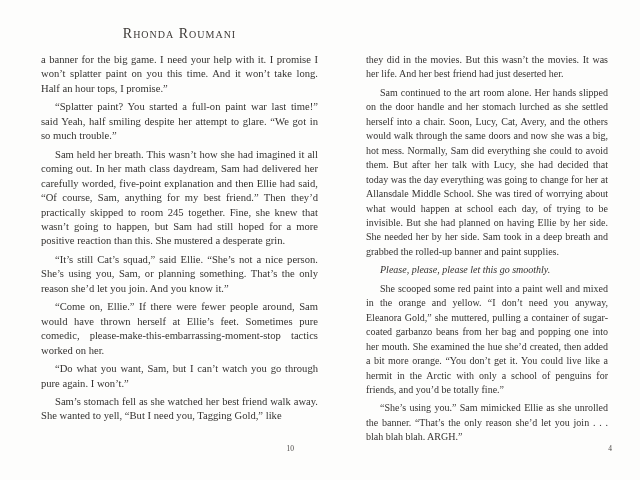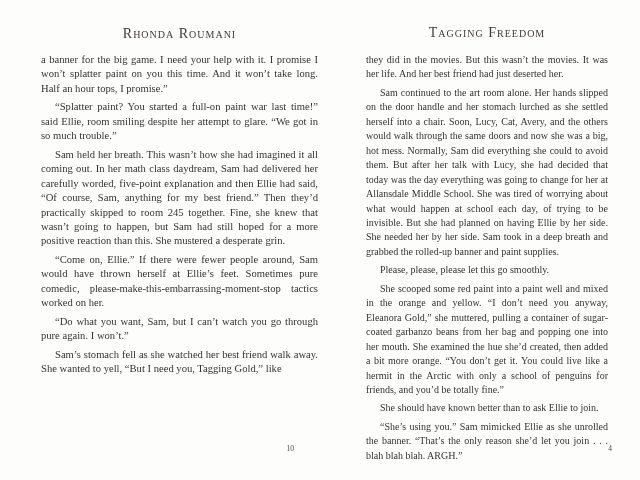--- a/index.html
+++ b/index.html
@@ -32,56 +32,55 @@
     position: absolute;
     top: 49px;
     text-align: justify;
     color: #343230;
   }
   .page-left  .text-block { left: 37px; width: 285px; font-size: 10.6px; line-height: 14.45px; }
   .page-right .text-block { left: 20px; width: 250px; font-size: 10px;  line-height: 14.45px; }
 
   .para { margin: 4px; text-indent: 14px; }
   .para.no-indent { text-indent: 0; }
-  .para.italic { }
+  .para.italic { font-style: italic; }
 
   .folio {
     position: absolute;
     bottom: 27px;
     font-size: 7.5px;
     color: #4a4745;
     text-align: right;
   }
   .page-left  .folio { left: 14px; width: 280px; }
   .page-right .folio { left: 20px; width: 250px; }
 </style>
 </head>
 <body>
 
 <div class="spread">
 
   <section class="page page-left">
     <div class="running-head">Rhonda Roumani</div>
     <div class="text-block">
         <p class="para no-indent">a banner for the big game. I need your help with it. I promise I won’t splatter paint on you this time. And it won’t take long. Half an hour tops, I promise.”</p>
-        <p class="para">“Splatter paint? You started a full-on paint war last time!” said Ellie, room smiling despite her attempt to glare. “We got in so much trouble.”</p>
+        <p class="para">“Splatter paint? You started a full-on paint war last time!” said Yeah, half smiling despite her attempt to glare. “We got in so much trouble.”</p>
         <p class="para">Sam held her breath. This wasn’t how she had imagined it all coming out. In her math class daydream, Sam had delivered her carefully worded, five-point explanation and then Ellie had said, “Of course, Sam, anything for my best friend.” Then they’d practically skipped to room 245 together. Fine, she knew that wasn’t going to happen, but Sam had still hoped for a more positive reaction than this. She mustered a desperate grin.</p>
+        <p class="para">“It’s still Cat’s squad,” said Ellie. “She’s not a nice person. She’s using you, Sam, or planning something. That’s the only reason she’d let you join. And you know it.”</p>
         <p class="para">“Come on, Ellie.” If there were fewer people around, Sam would have thrown herself at Ellie’s feet. Sometimes pure comedic, please-make-this-embarrassing-moment-stop tactics worked on her.</p>
         <p class="para">“Do what you want, Sam, but I can’t watch you go through pure again. I won’t.”</p>
         <p class="para">Sam’s stomach fell as she watched her best friend walk away. She wanted to yell, “But I need you, Tagging Gold,” like</p>
       </div>
     <div class="folio">10</div>
   </section>
 
   <section class="page page-right">
-    <div class="running-head">Tagging Freedom</div>
     <div class="text-block">
         <p class="para no-indent">they did in the movies. But this wasn’t the movies. It was her life. And her best friend had just deserted her.</p>
         <p class="para">Sam continued to the art room alone. Her hands slipped on the door handle and her stomach lurched as she settled herself into a chair. Soon, Lucy, Cat, Avery, and the others would walk through the same doors and now she was a big, hot mess. Normally, Sam did everything she could to avoid them. But after her talk with Lucy, she had decided that today was the day everything was going to change for her at Allansdale Middle School. She was tired of worrying about what would happen at school each day, of trying to be invisible. But she had planned on having Ellie by her side. She needed her by her side. Sam took in a deep breath and grabbed the rolled-up banner and paint supplies.</p>
         <p class="para italic">Please, please, please let this go smoothly.</p>
         <p class="para">She scooped some red paint into a paint well and mixed in the orange and yellow. “I don’t need you anyway, Eleanora Gold,” she muttered, pulling a container of sugar-coated garbanzo beans from her bag and popping one into her mouth. She examined the hue she’d created, then added a bit more orange. “You don’t get it. You could live like a hermit in the Arctic with only a school of penguins for friends, and you’d be totally fine.”</p>
-        <p class="para">She should have known better than to ask Ellie to join.</p>
         <p class="para">“She’s using you.” Sam mimicked Ellie as she unrolled the banner. “That’s the only reason she’d let you join . . . blah blah blah. ARGH.”</p>
       </div>
     <div class="folio">4</div>
   </section>
 
 </div>
 
 </body></html>

